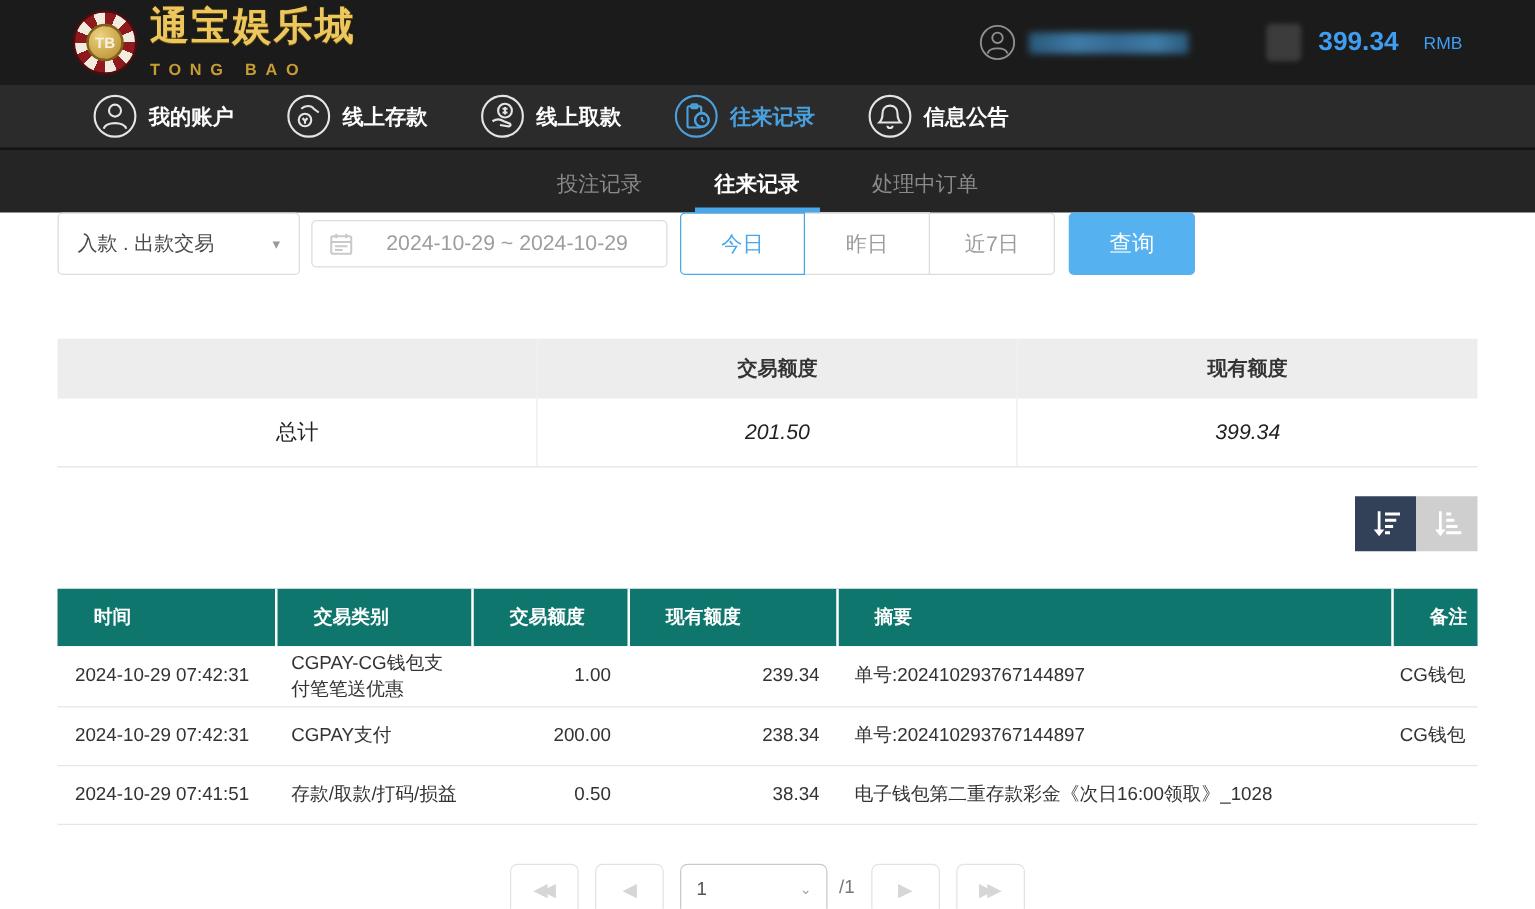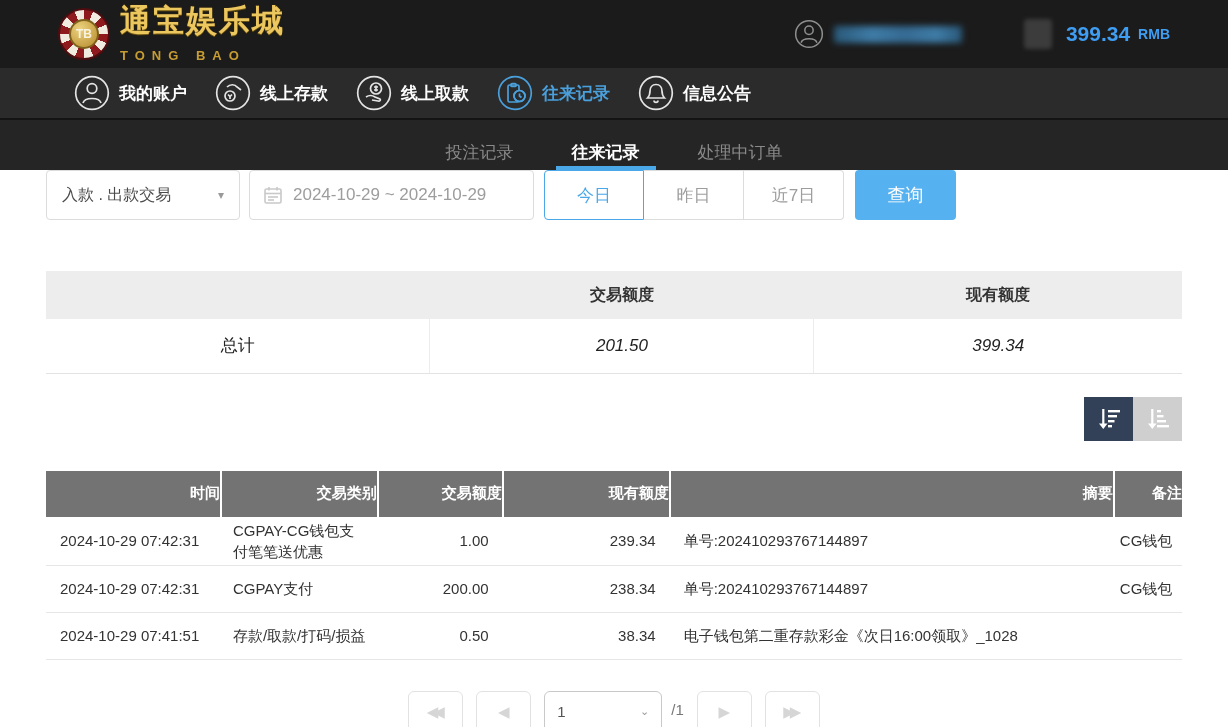--- a/index.html
+++ b/index.html
@@ -18,43 +18,43 @@
   .logo-cn { font-size:31px; font-weight:bold; color:#ecc65f; letter-spacing:2px; line-height:1;
              text-shadow:0 1px 0 #6d5410, 0 0 2px #3a2c05; }
   .logo-en { font-size:13px; font-weight:bold; color:#c79d33; letter-spacing:7px; margin-top:12px; }
   .header-right { margin-left:auto; display:flex; align-items:center; }
   .user-icon { width:30px; height:30px; color:#8f8f8f; }
   .user-blur { width:128px; height:17px; margin-left:10px; border-radius:2px;
                background:linear-gradient(90deg,#2a5878,#3e7ba6 30%,#356a92 55%,#3e7ba6 80%,#2a5878);
                filter:blur(3px); }
   .wallet-blur { width:28px; height:30px; margin-left:62px; border-radius:4px; background:#3c3c3c; filter:blur(2px); }
   .balance-amount { margin-left:14px; color:#3f9df2; font-size:21px; font-weight:bold; }
-  .balance-cur { margin-left:8px; color:#3f9df2; font-size:14px;font-weight:bold; }
+  .balance-cur { margin-left:20px; color:#3f9df2; font-size:14px; }
 
   
   .main-nav { height:52px; background:#2b2b2b; border-bottom:2px solid #141414;
-              display:flex; align-items:center; gap:28px; padding:0 74px; }
+              display:flex; align-items:center; gap:42px; padding:0 74px; }
   .nav-item { display:flex; align-items:center; gap:9px; color:#fdfdfd; font-size:17px; font-weight:bold; cursor:pointer; }
   .nav-item .nav-ic { width:36px; height:36px; color:#e4e4e4; }
   .nav-item.active { color:#4aa0dc; }
   .nav-item.active .nav-ic { color:#4aa0dc; }
 
   
   .sub-tabs { height:50px; background:#252525; display:flex; justify-content:center; gap:46px; }
-  .sub-tab { position:relative; display:flex; align-items:flex-end; color:#8a8a8a; font-size:17px; cursor:pointer; padding:6px 6px; }
+  .sub-tab { position:relative; display:flex; align-items:flex-start; color:#8a8a8a; font-size:17px; cursor:pointer; padding:16px 6px; }
   .sub-tab.active { color:#fff; font-weight:bold; }
   .sub-tab.active::after { content:""; position:absolute; left:-10px; right:-10px; bottom:0; height:4px; background:#4aa7e8; }
 
   
   .filter-bar { display:flex; align-items:center; margin:0 46px 0; }
   .select-box { width:194px; height:50px; border:1px solid #dcdcdc; border-radius:4px;
                 display:flex; align-items:center; padding:0 15px; font-size:16px; color:#4a4a4a; cursor:pointer; }
   .select-caret { margin-left:auto; color:#9a9a9a; font-size:12px; }
-  .date-box { width:285px; height:50px; border:1px solid #dcdcdc; border-radius:4px; margin-left:9px;
-              display:flex; align-items:center; gap:10px; padding:0 13px; font-size:17px; color:#9d9d9d; cursor:pointer; }
+  .date-box { width:285px; height:38px; border:1px solid #dcdcdc; border-radius:4px; margin-left:9px;
+              display:flex; align-items:center; gap:26px; padding:0 13px; font-size:17px; color:#9d9d9d; cursor:pointer; }
   .cal-ic { width:20px; height:20px; color:#c9c9c9; }
   .quick-group { display:flex; margin-left:10px; }
   .quick-btn { width:100px; height:50px; background:#fff; border:1px solid #dcdcdc; border-left:none;
                font-size:17px; color:#9d9d9d; display:flex; align-items:center; justify-content:center; cursor:pointer; }
   .quick-btn:first-child { border-radius:4px 0 0 4px; }
   .quick-btn:last-child { border-radius:0 4px 4px 0; }
   .quick-btn.active { border:1px solid #4aa7e8; color:#4aa7e8; border-radius:4px 0 0 4px; }
   .search-btn { width:101px; height:50px; margin-left:11px; background:#55b1f0; border:none; border-radius:4px;
                 color:#fff; font-size:18px; display:flex; align-items:center; justify-content:center; cursor:pointer; }
 
@@ -69,21 +69,21 @@
   
   .sort-row { margin:23px 46px 0; display:flex; justify-content:flex-end; }
   .sort-btn { width:49px; height:44px; display:flex; align-items:center; justify-content:center; cursor:pointer; }
   .sort-btn.desc { background:#334158; }
   .sort-btn.asc { background:#cfcfcf; }
   .sort-btn svg { width:26px; height:26px; color:#fff; }
 
   
   .data-table { margin:30px 46px 0; }
   .data-table table { width:100%; border-collapse:collapse; table-layout:fixed; }
-  .data-table th { background:#737373; color:#fff; font-size:15px; font-weight:bold; height:46px; text-align:right; }
+  .data-table th { background:#0f766e; color:#fff; font-size:15px; font-weight:bold; height:46px; text-align:left;padding-left:29px; }
   .data-table th + th { border-left:2px solid #fff; }
   .data-table td { height:47px; font-size:15px; color:#333; border-bottom:1px solid #e6e6e6;
                    padding:3px 12px; line-height:21px; background:#fff; }
   .data-table tr:first-child td { border-top:2px solid #fff; }
   td.c-time { text-align:left; padding-left:14px; }
   td.c-cat  { text-align:left; }
   td.c-amt, td.c-bal { text-align:right; padding-right:14px; }
   td.c-sum  { text-align:left; padding-left:14px; }
   td.c-note { text-align:left; padding:3px 6px; }
 

